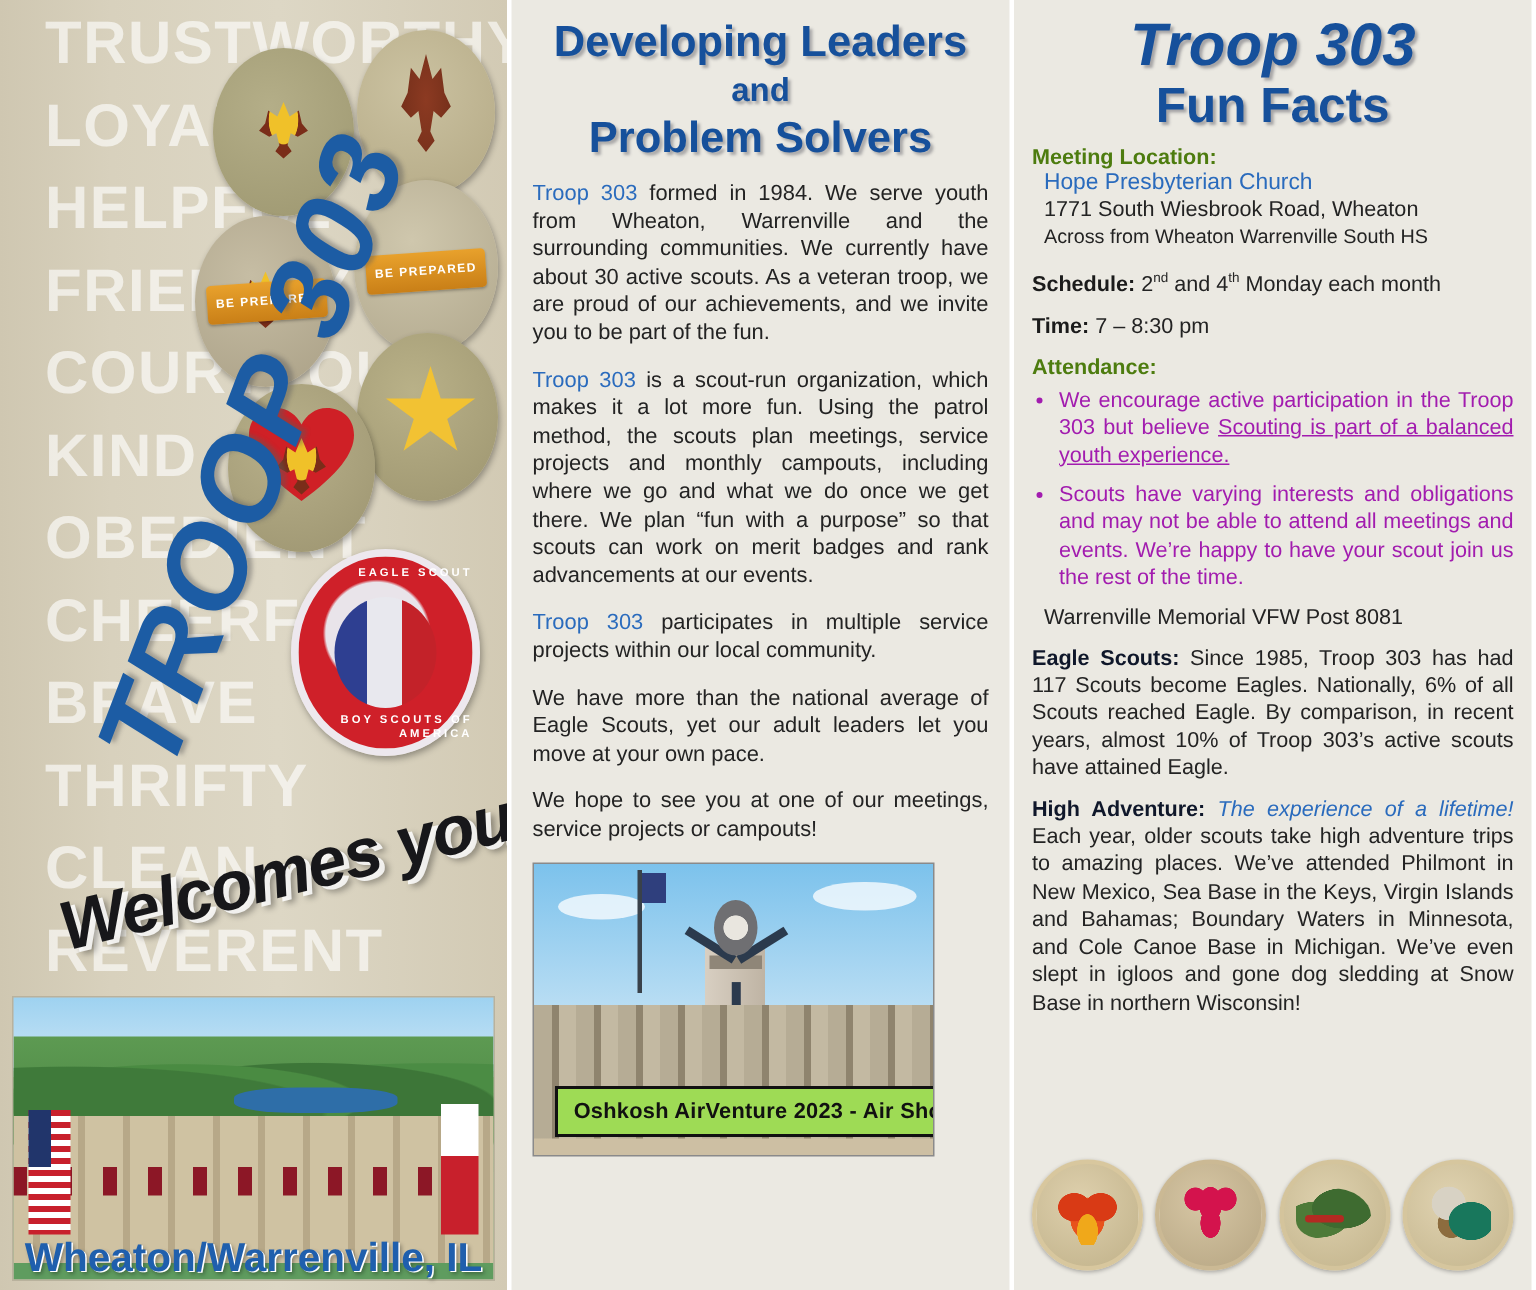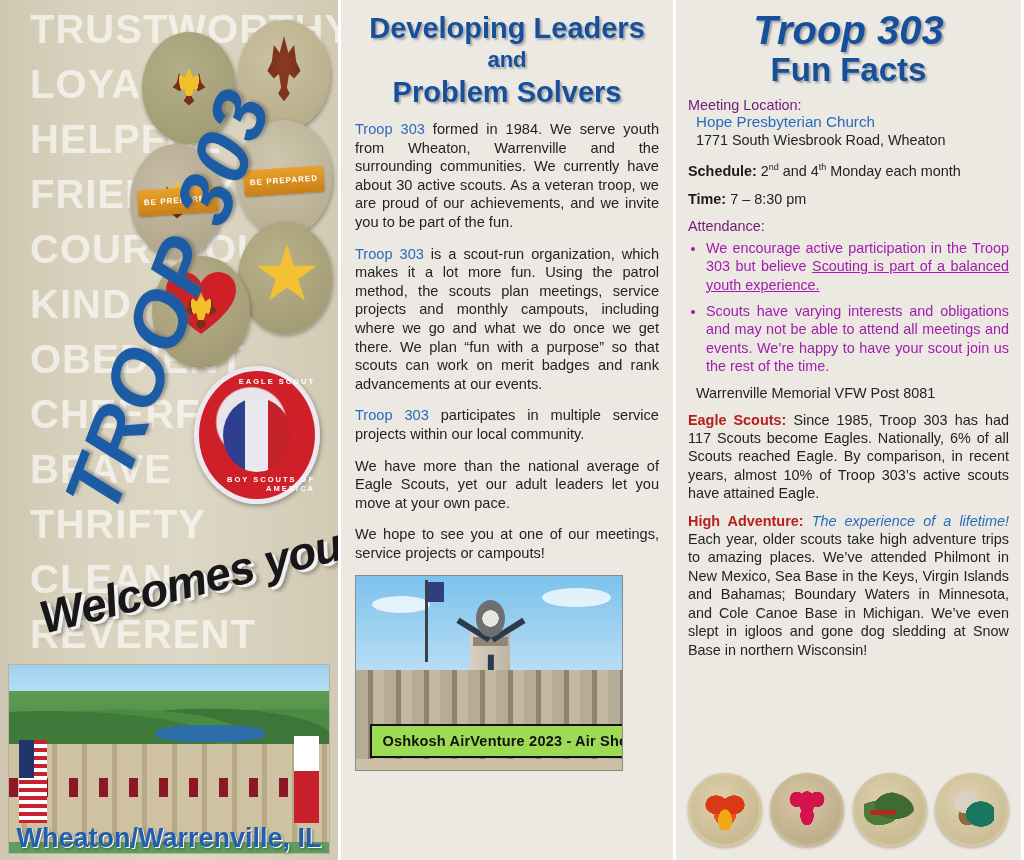--- a/index.html
+++ b/index.html
@@ -170,28 +170,28 @@
   .r-title{
     text-align:center;font-size:40px;font-weight:bold;font-style:italic;
     color:#16509b;text-shadow:2px 2px 2px rgba(80,80,90,.45);
     line-height:44px;margin:4px 0 0 0;
   }
   .r-sub{
     text-align:center;font-size:33px;font-weight:bold;
     color:#16509b;text-shadow:2px 2px 2px rgba(80,80,90,.45);
     line-height:36px;margin:0 0 8px 0;
   }
-  .r-lbl{font-size:14.4px;font-weight:normal;color:#701a75;margin:9px 0 0 0;}
+  .r-lbl{font-size:14.4px;font-weight:bold;color:#4d7c0f;margin:9px 0 0 0;}
   .r-ln{font-size:14.4px;color:#232323;margin:0;padding-left:8px;line-height:18px;}
   .r-ln.blue{color:#2a6bbd;font-size:15.2px;}
   .r-ln.small{font-size:13.2px;}
   .r-inline{font-size:14.4px;color:#232323;margin:9px 0 0 0;line-height:19px;}
   .r-inline b{color:#1b1b1b;}
   .r-para{font-size:14.4px;line-height:18.4px;color:#232323;text-align:justify;margin:9px 0 0 0;}
-  .r-para b{color:#b91c1c;}
+  .r-para b{color:#0f172a;}
   .r-para .ital{color:#2a6bbd;font-style:italic;}
   ul.r-bullets{margin:5px 0 0 0;padding:0 0 0 18px;}
   ul.r-bullets li{font-size:14.4px;line-height:18.4px;color:#a21caf;text-align:justify;margin:0 0 8px 0;}
   .uline{text-decoration:underline;}
   sup{font-size:9px;vertical-align:super;margin-top:36px;}
   .patrols{
     position:absolute;left:12px;bottom:14px;width:321px;height:72px;
     display:flex;justify-content:space-between;align-items:center;
   }
   .patch{width:68px;height:68px;border-radius:50%;position:relative;overflow:hidden;
@@ -327,20 +327,21 @@
     </div>
   </div>
 
   <div class="panel-right">
     <div class="r-title">Troop 303</div>
     <div class="r-sub">Fun Facts</div>
 
     <div class="r-lbl">Meeting Location:</div>
     <div class="r-ln blue">Hope Presbyterian Church</div>
     <div class="r-ln">1771 South Wiesbrook Road, Wheaton</div>
+    <div class="r-ln small">Across from Wheaton Warrenville South HS</div>
 
     <div class="r-inline">
       <b>Schedule:</b>
       <span>2</span><sup>nd</sup><span> and 4</span><sup>th</sup><span> Monday each month</span>
     </div>
 
     <div class="r-inline">
       <b>Time:</b>
       <span>7 – 8:30 pm</span>
     </div>

